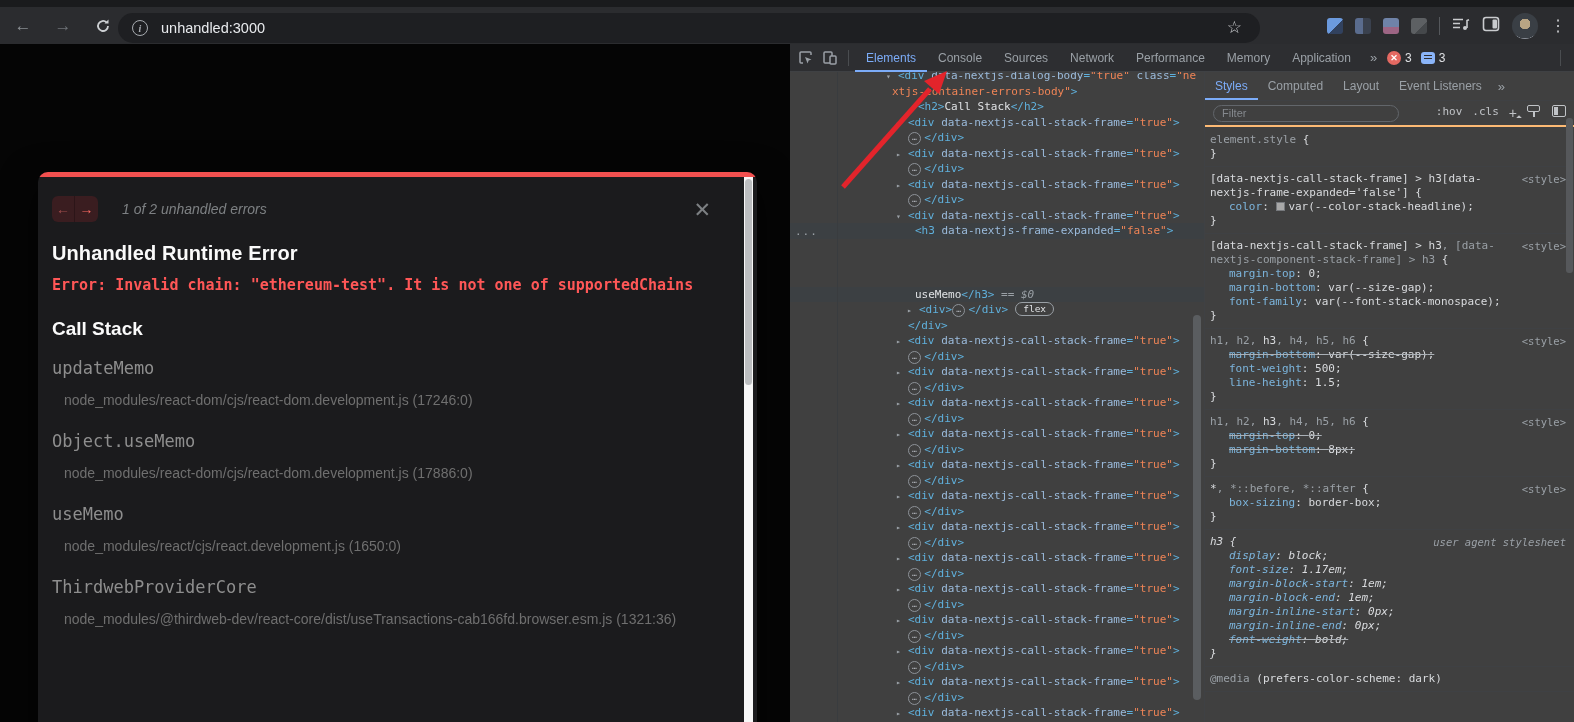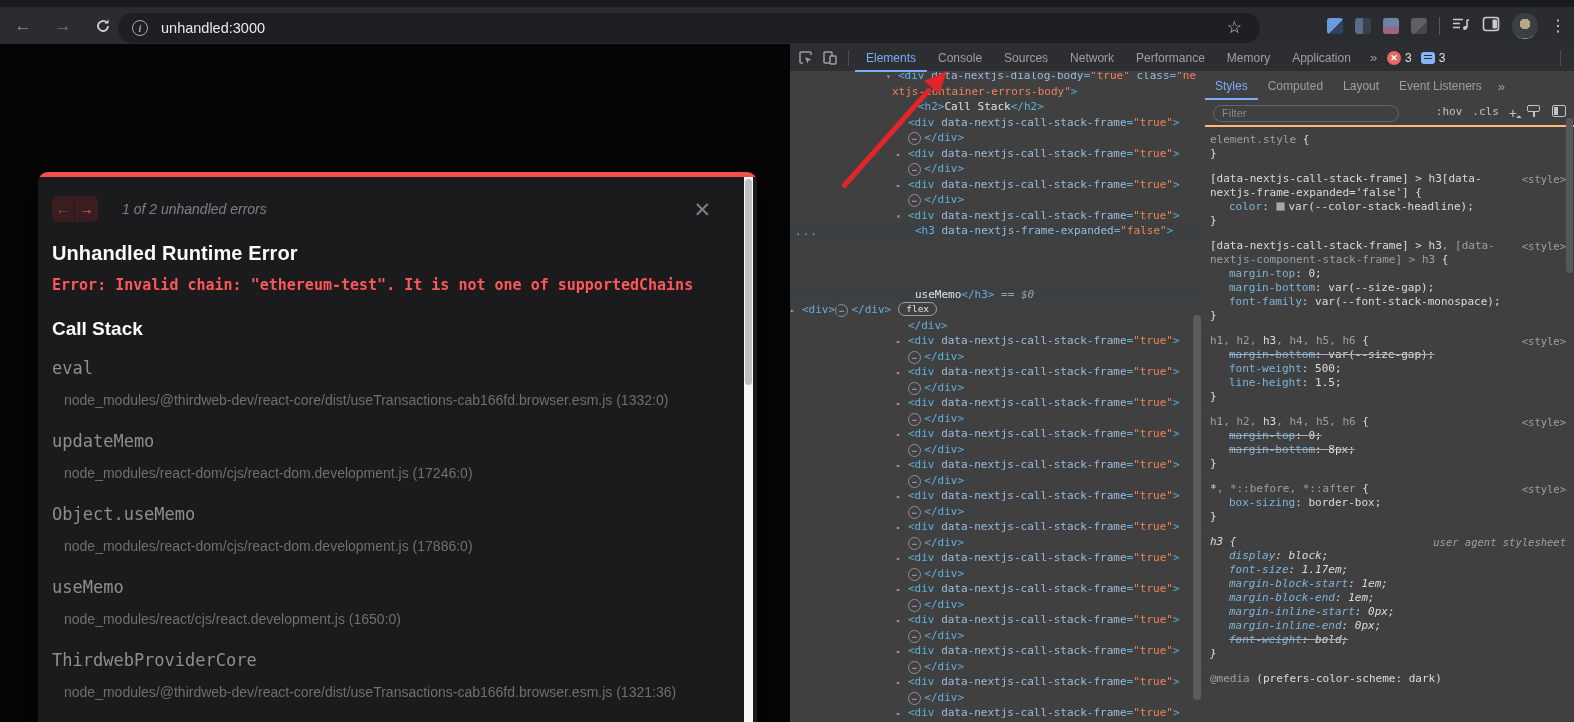--- a/index.html
+++ b/index.html
@@ -185,24 +185,20 @@
             <div class="pager-btn pager-next">→</div>
           </div>
           <span class="pager-label">1 of 2 unhandled errors</span>
           <span class="dlg-close">✕</span>
         </div>
         <div class="dlg-title">Unhandled Runtime Error</div>
         <div class="dlg-msg">Error: Invalid chain: "ethereum-test". It is not one of supportedChains</div>
         <div class="dlg-callstack">Call Stack</div>
         <div class="frames" id="stack-frames">
             <div class="frame">
-              <div class="frame-fn">eval</div>
-              <div class="frame-loc">node_modules/@thirdweb-dev/react-core/dist/useTransactions-cab166fd.browser.esm.js (1332:0)</div>
-            </div>
-            <div class="frame">
               <div class="frame-fn">updateMemo</div>
               <div class="frame-loc">node_modules/react-dom/cjs/react-dom.development.js (17246:0)</div>
             </div>
             <div class="frame">
               <div class="frame-fn">Object.useMemo</div>
               <div class="frame-loc">node_modules/react-dom/cjs/react-dom.development.js (17886:0)</div>
             </div>
             <div class="frame">
               <div class="frame-fn">useMemo</div>
               <div class="frame-loc">node_modules/react/cjs/react.development.js (1650:0)</div>
@@ -266,21 +262,21 @@
           <div class="dom-row" style="padding-left: 128px;"><span class="tok-tg">&lt;h2&gt;</span><span class="tok-tx">Call Stack</span><span class="tok-tg">&lt;/h2&gt;</span></div>
           <div class="dom-row" style="padding-left: 106px;"><span class="tok-ar">▸</span><span class="tok-tg">&lt;div </span><span class="tok-at">data-nextjs-call-stack-frame</span><span class="tok-tg">=</span><span class="tok-vl">"true"</span><span class="tok-tg">&gt;</span></div>
           <div class="dom-row" style="padding-left: 118px;"><span class="ell-pill">…</span><span class="tok-tg">&lt;/div&gt;</span></div>
           <div class="dom-row" style="padding-left: 106px;"><span class="tok-ar">▸</span><span class="tok-tg">&lt;div </span><span class="tok-at">data-nextjs-call-stack-frame</span><span class="tok-tg">=</span><span class="tok-vl">"true"</span><span class="tok-tg">&gt;</span></div>
           <div class="dom-row" style="padding-left: 118px;"><span class="ell-pill">…</span><span class="tok-tg">&lt;/div&gt;</span></div>
           <div class="dom-row" style="padding-left: 106px;"><span class="tok-ar">▸</span><span class="tok-tg">&lt;div </span><span class="tok-at">data-nextjs-call-stack-frame</span><span class="tok-tg">=</span><span class="tok-vl">"true"</span><span class="tok-tg">&gt;</span></div>
           <div class="dom-row" style="padding-left: 118px;"><span class="ell-pill">…</span><span class="tok-tg">&lt;/div&gt;</span></div>
           <div class="dom-row" style="padding-left: 106px;"><span class="tok-ar">▾</span><span class="tok-tg">&lt;div </span><span class="tok-at">data-nextjs-call-stack-frame</span><span class="tok-tg">=</span><span class="tok-vl">"true"</span><span class="tok-tg">&gt;</span></div>
           <div class="dom-row sel" style="padding-left: 125px;"><span class="tok-tg">&lt;h3 </span><span class="tok-at">data-nextjs-frame-expanded</span><span class="tok-tg">=</span><span class="tok-vl">"false"</span><span class="tok-tg">&gt;</span></div>
           <div class="dom-row sel" style="padding-left: 125px; margin-top: 48px;"><span class="tok-tx">useMemo</span><span class="tok-tg">&lt;/h3&gt;</span><span class="tok-dm"> == $0</span></div>
-          <div class="dom-row" style=""><span class="tok-ar">▸</span><span class="tok-tg">&lt;div&gt;</span><span class="ell-pill">…</span><span class="tok-tg">&lt;/div&gt;</span><span class="flex-badge">flex</span></div>
+          <div class="dom-row" style="padding-left: 117px;"><span class="tok-ar">▸</span><span class="tok-tg">&lt;div&gt;</span><span class="ell-pill">…</span><span class="tok-tg">&lt;/div&gt;</span><span class="flex-badge">flex</span></div>
           <div class="dom-row" style="padding-left: 118px;"><span class="tok-tg">&lt;/div&gt;</span></div>
           <div class="dom-row" style="padding-left: 106px;"><span class="tok-ar">▸</span><span class="tok-tg">&lt;div </span><span class="tok-at">data-nextjs-call-stack-frame</span><span class="tok-tg">=</span><span class="tok-vl">"true"</span><span class="tok-tg">&gt;</span></div>
           <div class="dom-row" style="padding-left: 118px;"><span class="ell-pill">…</span><span class="tok-tg">&lt;/div&gt;</span></div>
           <div class="dom-row" style="padding-left: 106px;"><span class="tok-ar">▸</span><span class="tok-tg">&lt;div </span><span class="tok-at">data-nextjs-call-stack-frame</span><span class="tok-tg">=</span><span class="tok-vl">"true"</span><span class="tok-tg">&gt;</span></div>
           <div class="dom-row" style="padding-left: 118px;"><span class="ell-pill">…</span><span class="tok-tg">&lt;/div&gt;</span></div>
           <div class="dom-row" style="padding-left: 106px;"><span class="tok-ar">▸</span><span class="tok-tg">&lt;div </span><span class="tok-at">data-nextjs-call-stack-frame</span><span class="tok-tg">=</span><span class="tok-vl">"true"</span><span class="tok-tg">&gt;</span></div>
           <div class="dom-row" style="padding-left: 118px;"><span class="ell-pill">…</span><span class="tok-tg">&lt;/div&gt;</span></div>
           <div class="dom-row" style="padding-left: 106px;"><span class="tok-ar">▸</span><span class="tok-tg">&lt;div </span><span class="tok-at">data-nextjs-call-stack-frame</span><span class="tok-tg">=</span><span class="tok-vl">"true"</span><span class="tok-tg">&gt;</span></div>
           <div class="dom-row" style="padding-left: 118px;"><span class="ell-pill">…</span><span class="tok-tg">&lt;/div&gt;</span></div>
           <div class="dom-row" style="padding-left: 106px;"><span class="tok-ar">▸</span><span class="tok-tg">&lt;div </span><span class="tok-at">data-nextjs-call-stack-frame</span><span class="tok-tg">=</span><span class="tok-vl">"true"</span><span class="tok-tg">&gt;</span></div>

